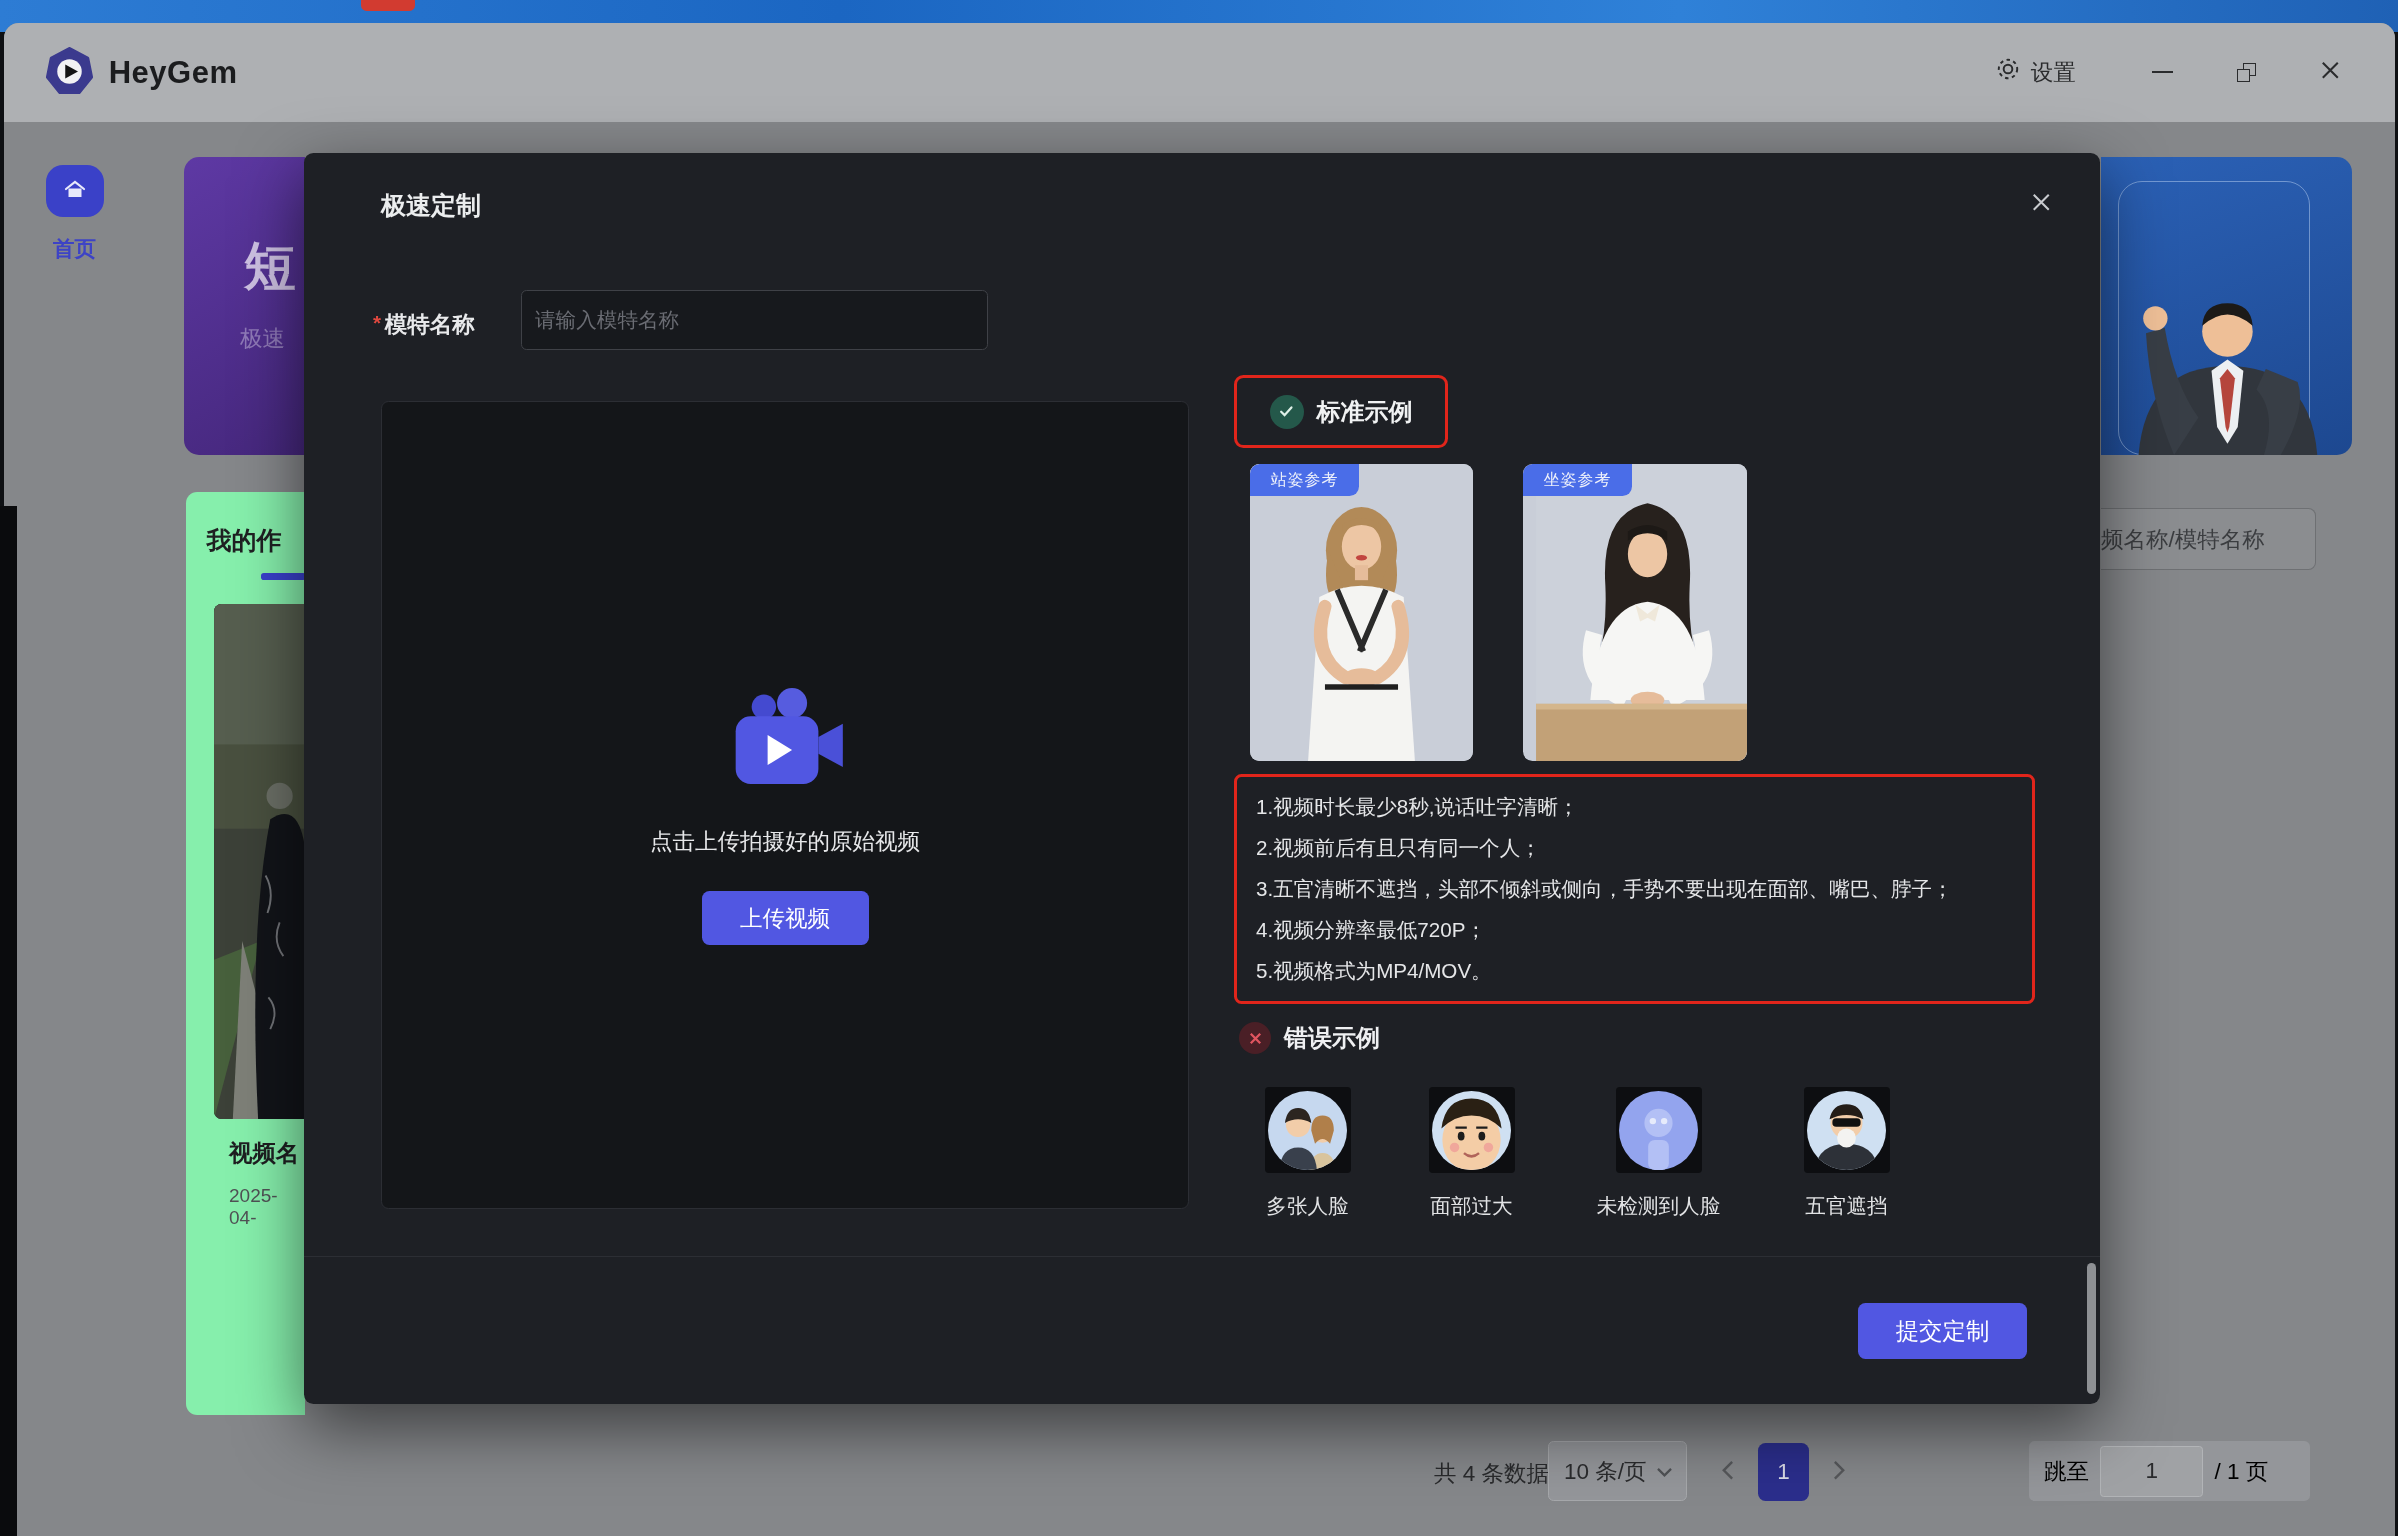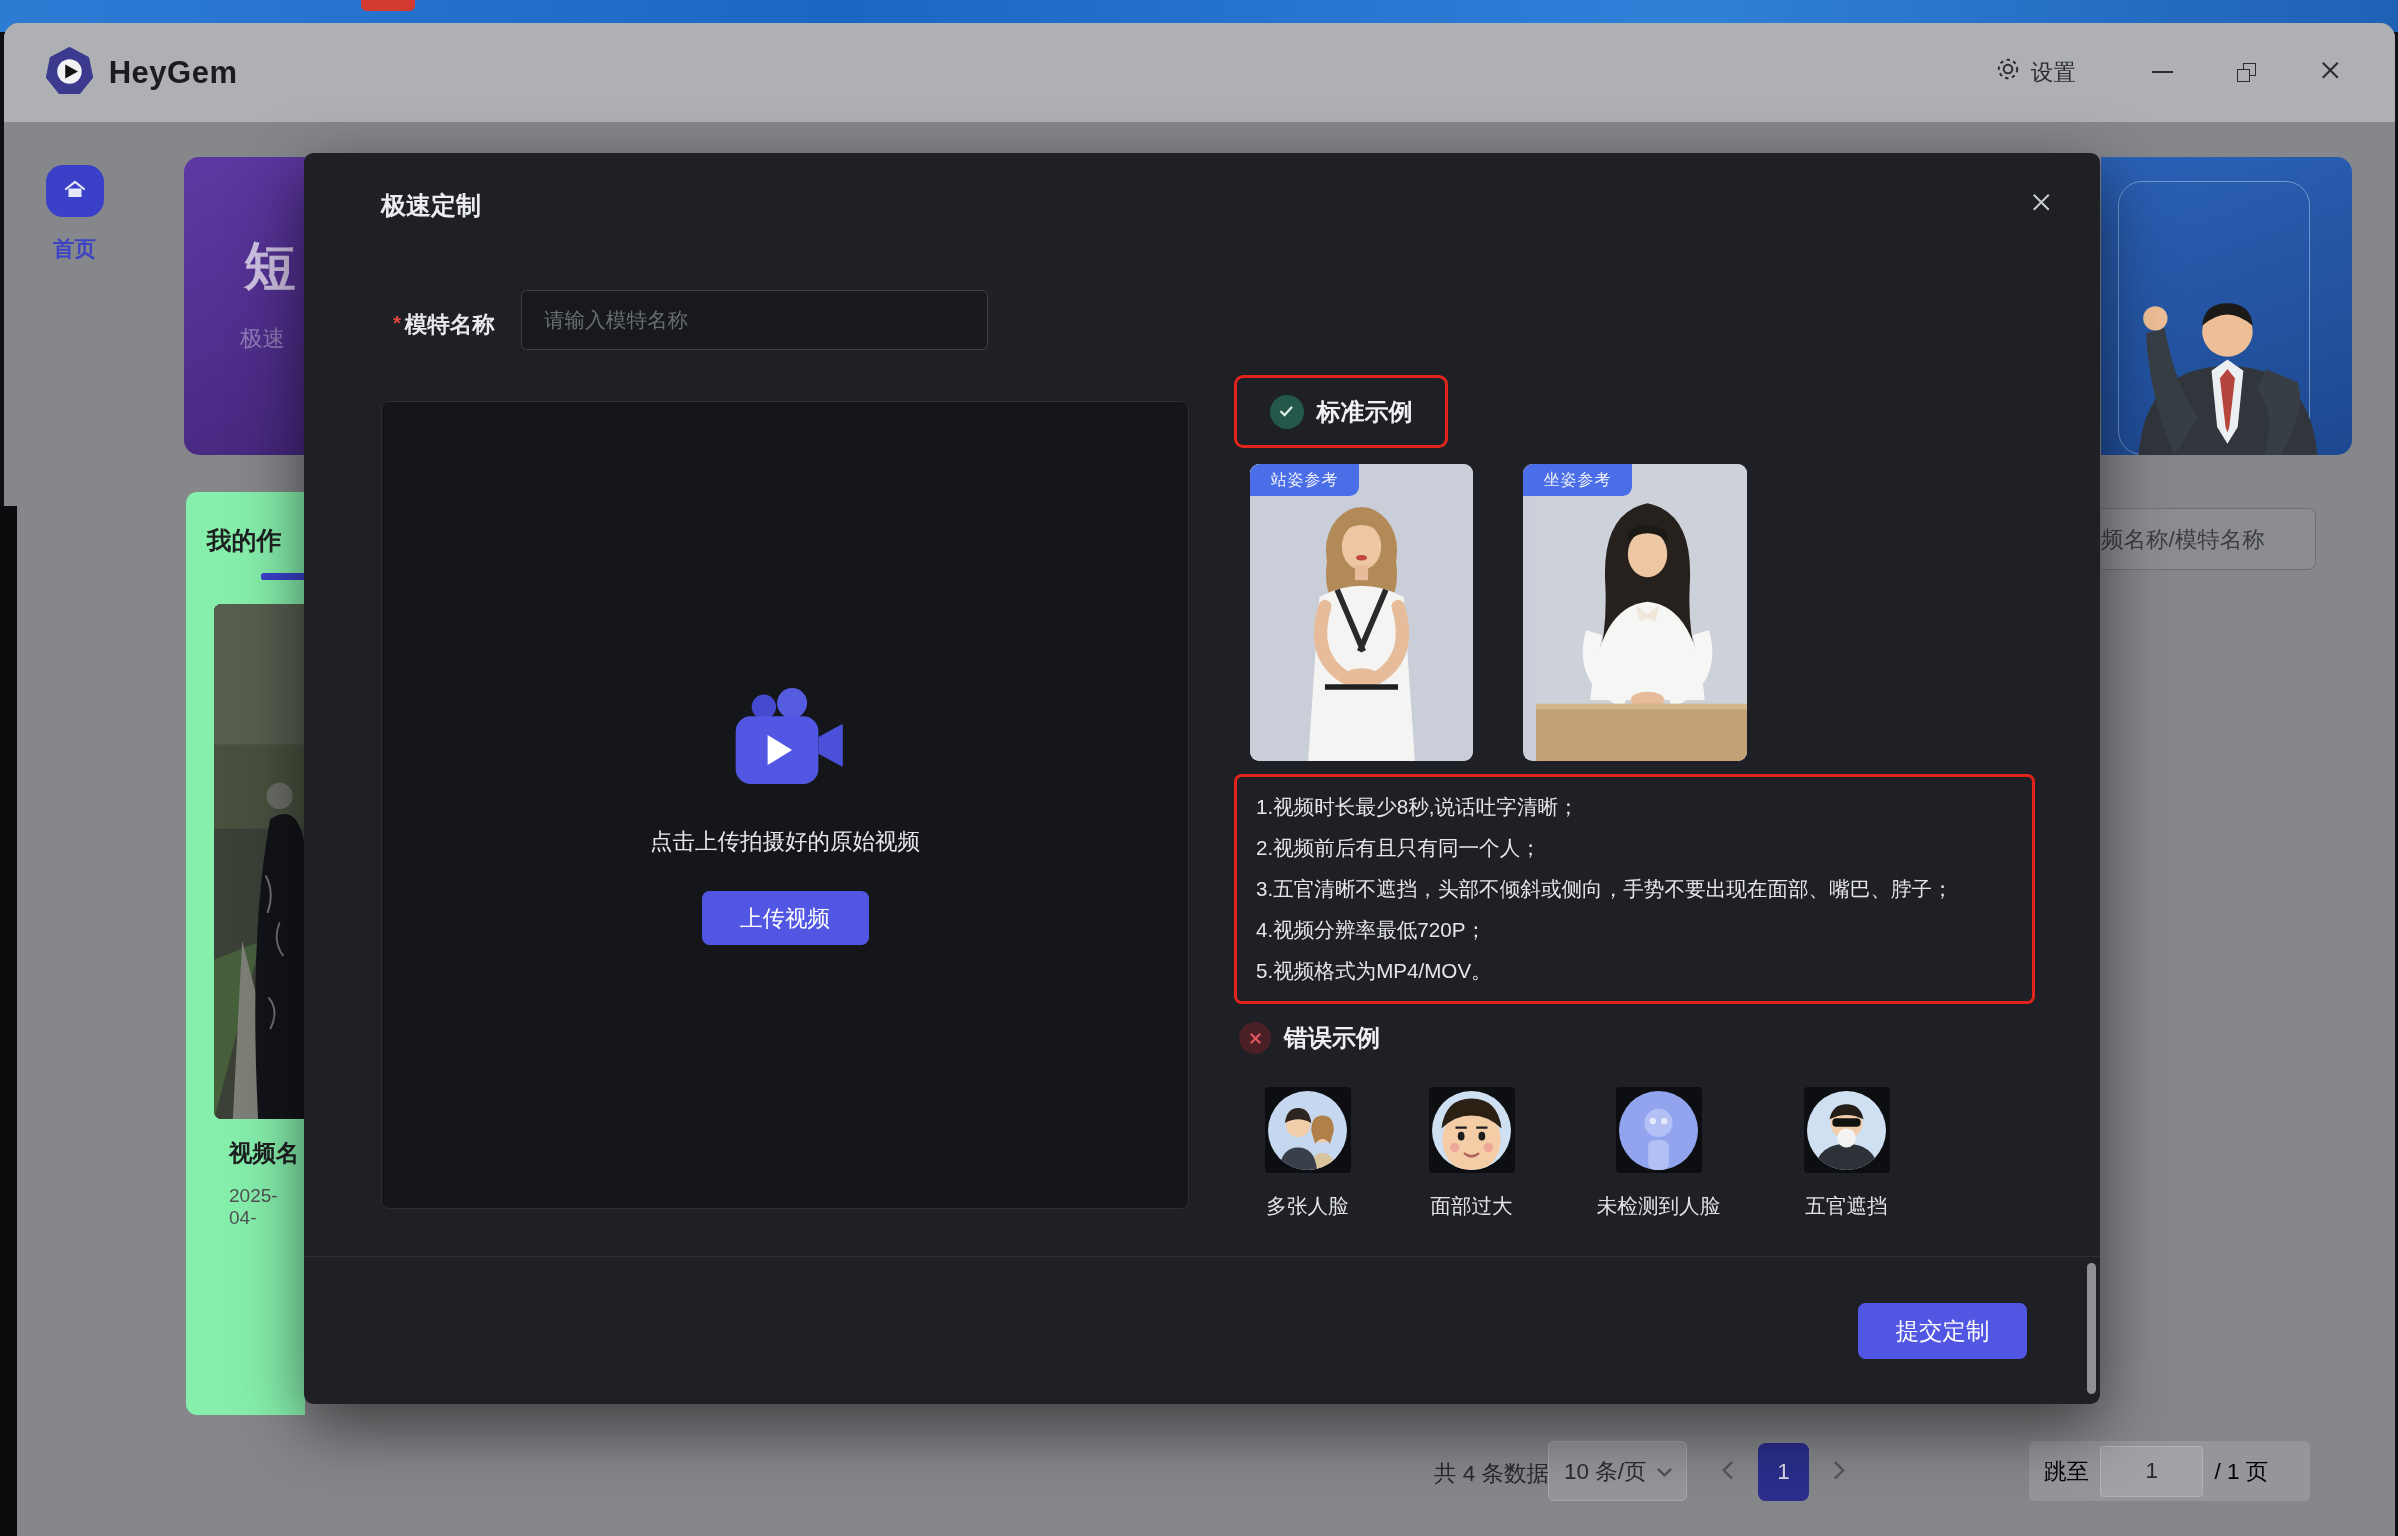--- a/index.html
+++ b/index.html
@@ -67,24 +67,24 @@
   .pg-jump input{width:103px;height:51px;background:#a0a2a5;border:0.9px solid #b2b4b7;border-radius:3.7px;
                  text-align:center;font-size:22.5px;color:#2a2b2d;font-family:inherit;}
   .left-bezel{left:0;top:506px;width:17px;height:1031px;background:#0a0b0d;}
 
   
   .modal{position:absolute;left:304px;top:153px;width:1796px;height:1251px;background:#1e2025;border-radius:9.4px;
          box-shadow:0 22.5px 66px rgba(0,0,0,.55);}
   .modal-title{position:absolute;left:77px;top:36px;font-size:25px;font-weight:600;color:#ebedee;}
   .modal-close{position:absolute;right:45px;top:37px;width:28px;height:28px;display:flex;align-items:center;justify-content:center;cursor:pointer;}
 
-  .form-label{position:absolute;left:69px;top:156px;font-size:22.5px;font-weight:700;color:#e8e9eb;margin-left:20px;}
+  .form-label{position:absolute;left:69px;top:156px;font-size:22.5px;font-weight:700;color:#e8e9eb;}
   .form-label .req{color:#e0483f;margin-right:3.7px;font-size:20.6px;vertical-align:1.9px;}
   .model-input{position:absolute;left:217px;top:137px;width:467px;height:60px;background:#17191d;border:0.9px solid #3f4147;
-               border-radius:5.6px;color:#d8d9db;font-size:20.6px;padding:0 22px;font-family:inherit;}
+               border-radius:5.6px;color:#d8d9db;font-size:20.6px;padding:0 13px;font-family:inherit;}
   .model-input::placeholder{color:#6a6c73;}
 
   .upload-panel{position:absolute;left:77px;top:248px;width:808px;height:808px;background:#141619;border:0.9px solid #2c2e34;
                 border-radius:7.5px;display:flex;flex-direction:column;align-items:center;padding-top:286px;cursor:pointer;}
   .upload-hint{margin-top:24px;font-size:22.5px;color:#e7e8ea;}
   .upload-btn{margin-top:34px;width:167px;height:54px;background:#5157e2;border-radius:7.5px;display:flex;align-items:center;
               justify-content:center;font-size:22.5px;color:#ffffff;cursor:pointer;}
 
   .std-box{position:absolute;left:930px;top:222px;width:214px;height:73px;border:3.7px solid #e1251b;border-radius:9.4px;
            display:flex;align-items:center;justify-content:center;gap:13px;}

